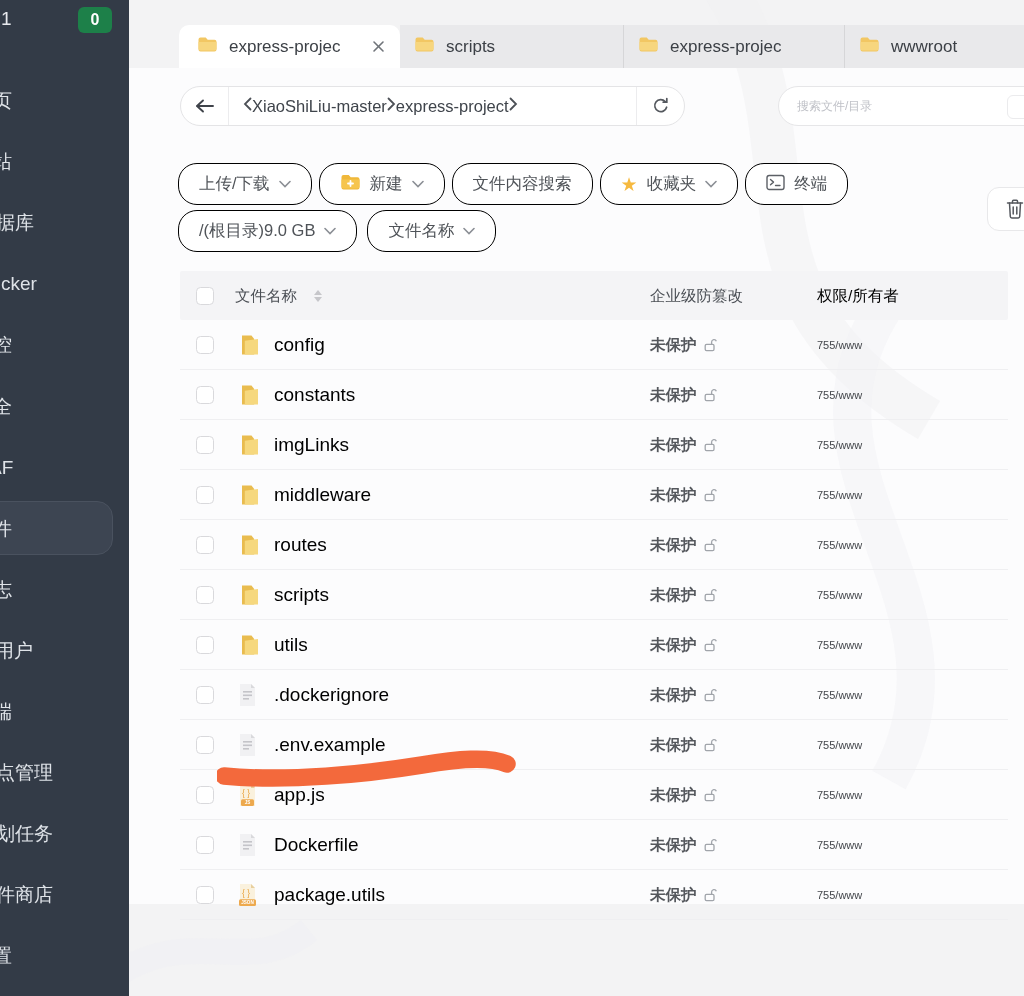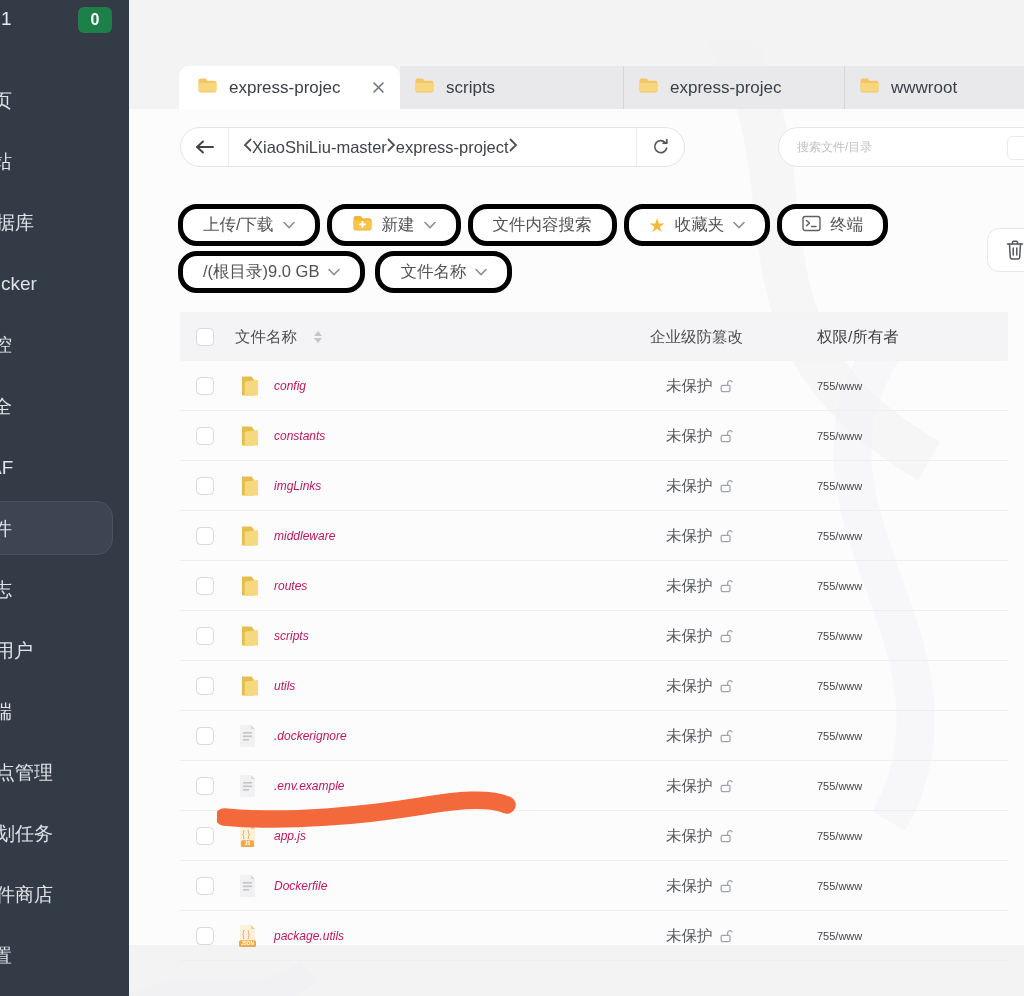--- a/index.html
+++ b/index.html
@@ -13,21 +13,21 @@
   .sb-badge { position:absolute; left:78px; top:7px; width:34px; height:26px;
     border-radius:6px; background:#1d8049; color:#fff; font-size:16px; font-weight:bold;
     display:flex; align-items:center; justify-content:center; }
   .sb-pill { position:absolute; left:-20px; width:133px; height:54px; border-radius:16px;
     background:#3d4552; border:1px solid #4a525f; }
   .sb-item { position:absolute; font-size:19px; color:#dfe3e8; white-space:nowrap;
     line-height:24px; z-index:2; cursor:pointer; }
 
   
   .content { position:absolute; left:129px; top:0; width:895px; height:904px;
-    background:#f3f3f4; z-index:1;margin-top:41px; }
+    background:#f3f3f4; z-index:1; }
   .panel { position:absolute; left:0; top:68px; right:0; bottom:0; background:#fcfcfd; }
   .waves { position:absolute; left:0; top:0; width:895px; height:996px; z-index:0; pointer-events:none; }
 
   
   .tab-active { position:absolute; left:50px; top:25px; width:221px; height:43px;
     background:#ffffff; border-radius:10px 10px 0 0; display:flex; align-items:center;
     padding-left:18px; gap:11px; z-index:2; cursor:pointer; }
   .tab-gray-band { position:absolute; left:271px; top:25px; right:0; height:43px;
     background:#e9e9eb; display:flex; z-index:1; }
   .tab { display:flex; align-items:center; gap:11px; padding-left:14px;
@@ -52,52 +52,52 @@
   .searchbox input { border:none; outline:none; font-size:12px; color:#3f444b;
     width:190px; background:transparent; font-family:inherit; }
   .searchbox input::placeholder { color:#c0c2c8; }
   .search-subbtn { position:absolute; left:228px; top:8px; width:42px; height:24px;
     background:#fff; border:1px solid #ebebed; border-radius:6px; cursor:pointer; }
 
   
   .toolrow { position:absolute; left:49px; display:flex; gap:7px; z-index:2; }
   .toolrow.r1 { top:163px; }
   .toolrow.r2 { top:210px; gap:10px; }
-  .btn { height:42px; background:#fff; border:5px solid #000000; border-radius:19px;
+  .btn { height:42px; background:#fff; border:1px solid #000000; border-radius:19px;
     display:flex; align-items:center; gap:9px; padding:0 20px; font-size:16.5px;
     color:#4f5358; cursor:pointer; white-space:nowrap; }
   .trash-btn { position:absolute; left:858px; top:187px; width:60px; height:44px;
     background:#fff; border:1px solid #e8e8ea; border-radius:12px; display:flex;
     align-items:center; padding-left:17px; cursor:pointer; z-index:2; }
 
   
   .filetable { position:absolute; left:51px; top:271px; width:828px; z-index:2; }
   .thead { position:relative; height:49px; background:#f4f4f6; border-radius:2px; }
   .trow { position:relative; height:50px; border-bottom:1px solid #efeff1; cursor:pointer; }
   .cell-check { position:absolute; left:16px; top:50%; margin-top:-9px; width:18px; height:18px;
     background:#fff; border:1.5px solid #d9d9dc; border-radius:4.5px; cursor:pointer; }
   .cell-icon { position:absolute; left:58px; top:50%; transform:translateY(-50%); display:flex; }
   .cell-name { position:absolute; left:94px; top:50%; transform:translateY(-50%);
-    font-size:12px; color:#be185d; white-space:nowrap;font-style:italic; }
-  .cell-tamper { position:absolute; left:486px; top:50%; transform:translateY(-50%);
-    font-size:15.5px; color:#54575c; display:flex; align-items:center; gap:6px; cursor:pointer; }
+    font-size:19px; color:#000000; white-space:nowrap; }
+  .cell-tamper { position:absolute; left:470px; top:50%; transform:translateY(-50%);
+    font-size:15.5px; color:#54575c; display:flex; align-items:center; gap:6px; cursor:pointer;font-weight:bold; }
   .cell-perm { position:absolute; left:637px; top:50%; transform:translateY(-50%);
     font-size:11px; color:#43464b; cursor:pointer; }
   .th-name { position:absolute; left:55px; top:50%; transform:translateY(-50%);
     font-size:15.5px; font-weight:500; color:#4b4f55; }
   .th-sort { position:absolute; left:134px; top:50%; transform:translateY(-50%);
     display:flex; flex-direction:column; gap:2px; cursor:pointer; }
   .th-sort i { display:block; width:0; height:0; border-left:4.5px solid transparent;
     border-right:4.5px solid transparent; }
   .th-sort .up { border-bottom:5.5px solid #c6c6ca; }
   .th-sort .dn { border-top:5.5px solid #c6c6ca; }
   .th-tamper { position:absolute; left:470px; top:50%; transform:translateY(-50%);
     font-size:15.5px; font-weight:500; color:#4b4f55; }
   .th-perm { position:absolute; left:637px; top:50%; transform:translateY(-50%);
-    font-size:15.5px; font-weight:500; color:#404040; }
+    font-size:15.5px; font-weight:500; color:#000000; }
 
   .scribble { position:absolute; left:88px; top:748px; z-index:6; pointer-events:none; }
   .star-glyph { color:#f6b93f; font-size:19px; line-height:19px; }
 </style>
 </head>
 <body>
 
 <aside class="sidebar">
   <span class="sb-top-frag">1</span>
   <span class="sb-badge">0</span>

